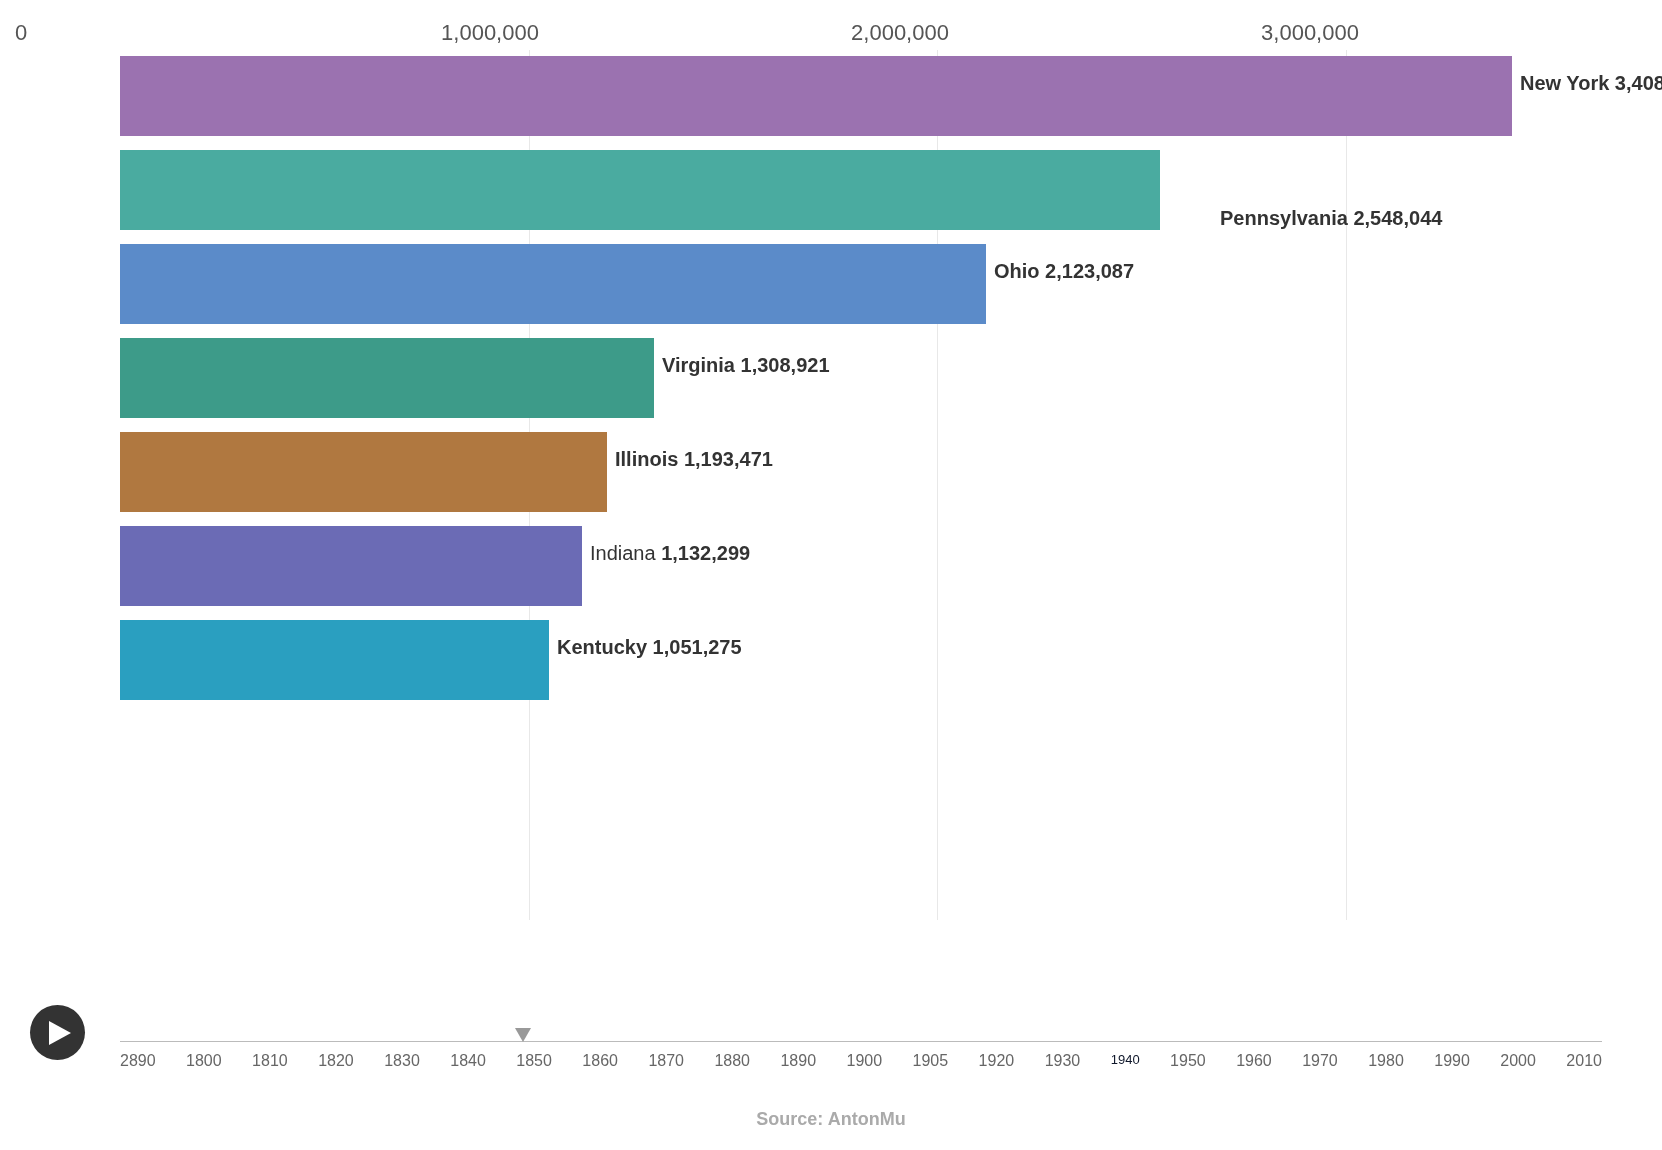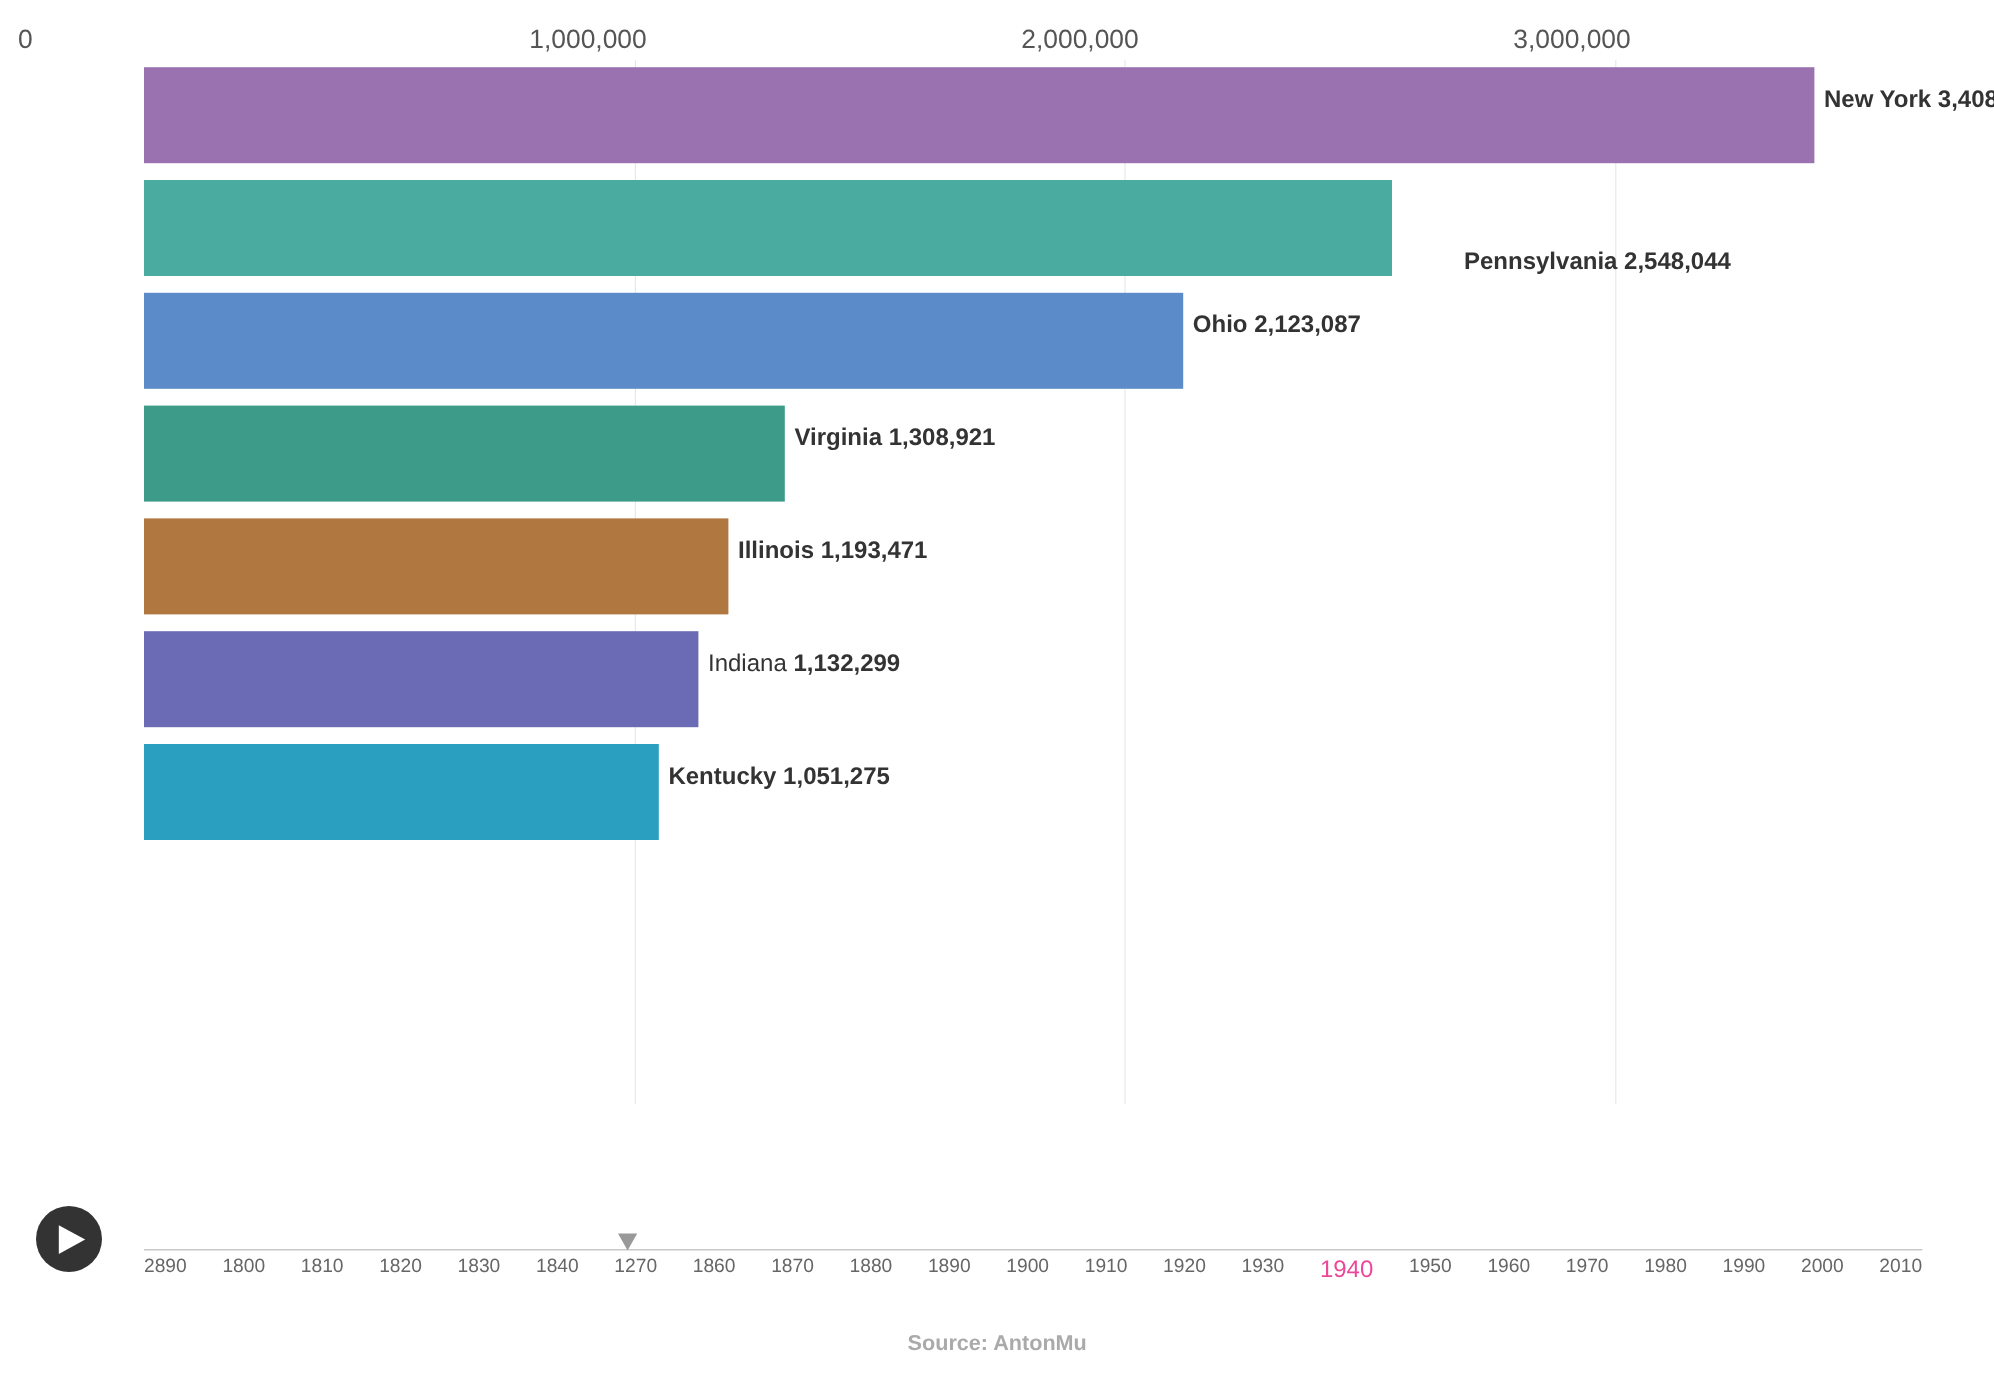--- a/index.html
+++ b/index.html
@@ -115,30 +115,30 @@
       <div style="width:0; height:0; border-left:8px solid transparent; border-right:8px solid transparent; border-top:14px solid #999;"></div>
     </div>
 
     <div style="position:absolute; bottom:0; left:0; right:0; display:flex; justify-content:space-between;">
       <span style="font-size:16px; color:#666;">2890</span>
       <span style="font-size:16px; color:#666;">1800</span>
       <span style="font-size:16px; color:#666;">1810</span>
       <span style="font-size:16px; color:#666;">1820</span>
       <span style="font-size:16px; color:#666;">1830</span>
       <span style="font-size:16px; color:#666;">1840</span>
-      <span style="font-size:16px; color:#666;">1270</span>
+      <span style="font-size:16px; color:#666;">1850</span>
       <span style="font-size:16px; color:#666;">1860</span>
       <span style="font-size:16px; color:#666;">1870</span>
       <span style="font-size:16px; color:#666;">1880</span>
       <span style="font-size:16px; color:#666;">1890</span>
       <span style="font-size:16px; color:#666;">1900</span>
-      <span style="font-size:16px; color:#666;">1910</span>
+      <span style="font-size:16px; color:#666;">1905</span>
       <span style="font-size:16px; color:#666;">1920</span>
       <span style="font-size:16px; color:#666;">1930</span>
-      <span style="font-size:20px; color:#ec4899;">1940</span>
+      <span style="font-size:13px; color:#0f172a;">1940</span>
       <span style="font-size:16px; color:#666;">1950</span>
       <span style="font-size:16px; color:#666;">1960</span>
       <span style="font-size:16px; color:#666;">1970</span>
       <span style="font-size:16px; color:#666;">1980</span>
       <span style="font-size:16px; color:#666;">1990</span>
       <span style="font-size:16px; color:#666;">2000</span>
       <span style="font-size:16px; color:#666;">2010</span>
     </div>
   </div>
 

